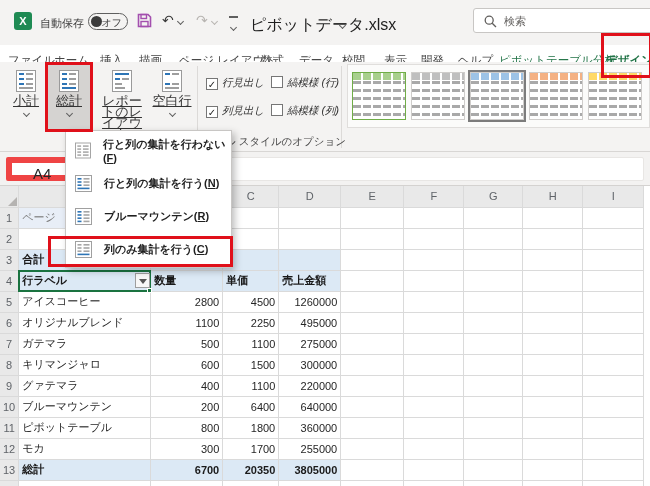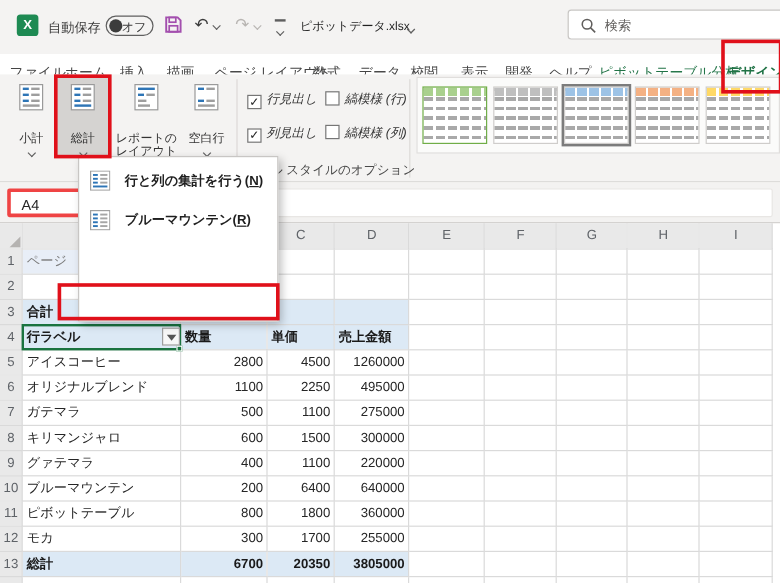--- a/index.html
+++ b/index.html
@@ -18,61 +18,61 @@
   .toggle .knob { position:absolute; left:2px; top:2px; width:11px; height:11px; border-radius:50%; background:#3c3c3c; }
   .toggle .state { position:absolute; right:5px; top:2px; font-size:10px; color:#3b3b3b; }
   .saveicon { position:absolute; left:137px; top:13px; }
   .undo { position:absolute; left:162px; top:12px; font-size:14px; color:#3b3b3b; }
   .redo { position:absolute; left:196px; top:12px; font-size:14px; color:#b8b5b2; }
   .chev { display:inline-block; width:5px; height:5px; border-right:1px solid #5f5f5f;
           border-bottom:1px solid #5f5f5f; transform:rotate(45deg); vertical-align:middle; }
   .chev.gray { border-color:#b8b5b2; }
   .qat-overflow { position:absolute; left:229px; top:16px; width:9px; }
   .qat-overflow .bar { height:1.5px; background:#5f5f5f; margin-bottom:3px; }
-  .filename { position:absolute; left:250px; top:15px; font-size:10px; color:#1f1f1f; }
+  .filename { position:absolute; left:250px; top:15px; font-size:16px; color:#1f1f1f; }
   .fname-chev { position:absolute; left:340px; top:18px; }
   .searchbox { position:absolute; left:425px; top:8px; width:221px; height:25px; background:#fff;
                border:1px solid #c8c6c4; border-radius:3px;margin-left:48px; }
   .searchbox .ph { position:absolute; left:30px; top:5px; color:#605e5c; font-size:11px; }
 
   
   .tabs { position:absolute; left:0; top:50px; width:650px; height:24px; }
   .tab { position:absolute; top:3px; font-size:11.5px; color:#444; white-space:nowrap; }
   .tab.ctx { color:#217346; }
   .tab.active { color:#217346; font-weight:bold; }
   .design-underline { position:absolute; left:606px; top:70px; width:42px; height:2px; background:#217346; }
 
   
   .ribbon { position:absolute; left:0; top:62px; width:650px; height:90px; background:#f4f3f2; }
   .rb-border { position:absolute; left:0; top:151px; width:650px; height:1px; background:#d8d6d4; }
   .rbtn { position:absolute; top:2px; width:44px; height:66px; text-align:center; border-radius:3px; }
   .rbtn.pressed { background:#d5d3d1; }
-  .rbtn .lbl { font-size:10px; color:#333; line-height:11px; margin-top:14px; }
+  .rbtn .lbl { font-size:13px; color:#333; line-height:11px; margin-top:0;text-decoration:underline; }
   .rbtn svg { margin-top:5px; }
   .vsep { position:absolute; top:4px; width:1px; height:82px; background:#dcdad8; }
   .cb-row { position:absolute; height:14px; font-size:10.5px; color:#333; white-space:nowrap;font-style:italic; }
   .cb { display:inline-block; width:12px; height:12px; border:1px solid #767676; background:#fff;
         vertical-align:-2px; margin-right:4px; text-align:center; line-height:11px; font-size:10px; color:#1f1f1f; }
   .grouplabel { position:absolute; top:73px; font-size:10.5px; color:#494949; white-space:nowrap; text-align:center; }
 
   
   .gallery { position:absolute; left:347px; top:2px; width:303px; height:64px; background:#fbfbfa; border:1px solid #e0dedc; }
   .thumb { position:absolute; top:7px; width:54px; height:48px; border:1px solid #cfcdcb;
            background:
              repeating-linear-gradient(to right, rgba(255,255,255,0) 0 8px, #fff 8px 10px),
              linear-gradient(var(--acc) 0 7px, rgba(255,255,255,0) 7px),
              repeating-linear-gradient(to bottom, #a9a9a9 0 3px, rgba(255,255,255,0) 3px 8px),
              #fff; }
   .thumb.sel { outline:2px solid #7c7c7c; }
   .thumb.greenb { border:1.5px solid #70ad47; }
 
   
   .fbar { position:absolute; left:0; top:152px; width:650px; height:34px; background:#f3f2f1; border-bottom:1px solid #d4d2d0; }
-  .namebox { position:absolute; left:6px; top:5px; width:72px; height:24px; background:#fff; border:3px solid #ef4444;
-             border-radius:2px; font-size:12px; color:#262626; line-height:22px; padding-left:9px; }
+  .namebox { position:absolute; left:6px; top:5px; width:72px; height:24px; background:#fff; border:6px solid #ef4444;
+             border-radius:2px; font-size:15px; color:#262626; line-height:22px; padding-left:21px; }
   .fxbox { position:absolute; left:84px; top:5px; width:560px; height:24px; background:#fff; border:1px solid #e8e6e4; border-radius:2px; }
 
   
   table.sheet { position:absolute; left:0; top:186px; border-collapse:collapse; table-layout:fixed; }
   table.sheet td { height:21px; border-right:1px solid #dadada; border-bottom:1px solid #dadada;
                    font-size:11px; padding:0 3px; overflow:hidden; white-space:nowrap; }
   td.hd { background:#e9e9e9; border-right:1px solid #cfcfcf; border-bottom:1px solid #c6c6c6;
           color:#5f6368; text-align:center; font-size:10.5px; }
   td.rn { background:#e9e9e9; border-right:1px solid #c6c6c6; border-bottom:1px solid #cfcfcf;
           color:#5f6368; text-align:center; font-size:10px; }
@@ -467,20 +467,36 @@
   <div class="sel-border"></div>
   <div class="fill-handle"></div>
   <div class="filterbtn">
     <span class="tri"></span>
   </div>
 
   <div class="menu">
     <div class="mi">
       <svg width="17" height="17" viewBox="0 0 17 17">
         <rect x="0.5" y="0.5" width="16" height="16" fill="#fff" stroke="#a0a0a0"></rect>
+        <g fill="#a6a6a6">
+            <rect x="2.5" y="3" width="4" height="1.6"></rect>
+            <rect x="8.5" y="3" width="6" height="1.6"></rect>
+        <rect x="2.5" y="6.2" width="4" height="1.6"></rect>
+            <rect x="8.5" y="6.2" width="6" height="1.6"></rect>
+        <rect x="2.5" y="9.4" width="4" height="1.6"></rect>
+            <rect x="8.5" y="9.4" width="6" height="1.6"></rect>
+        <rect x="2.5" y="12.6" width="4" height="1.6"></rect>
+            <rect x="8.5" y="12.6" width="6" height="1.6"></rect>
+          </g>
+      </svg>
+      <span class="txt"><span>行と列の集計を行わない(</span><u>F</u><span>)</span></span>
+    </div>
+    <div class="mi">
+      <svg width="17" height="17" viewBox="0 0 17 17">
+        <rect x="0.5" y="0.5" width="16" height="16" fill="#fff" stroke="#a0a0a0"></rect>
         <g fill="#2e75b6">
             <rect x="2.5" y="3" width="4" height="1.6"></rect>
             <rect x="2.5" y="6.2" width="4" height="1.6"></rect>
         <rect x="2.5" y="9.4" width="4" height="1.6"></rect>
             <rect x="2.5" y="12.6" width="12" height="1.6"></rect>
           </g>
         <g fill="#a6a6a6">
             <rect x="8.5" y="3" width="6" height="1.6"></rect>
             <rect x="8.5" y="6.2" width="6" height="1.6"></rect>
             <rect x="8.5" y="9.4" width="6" height="1.6"></rect>
@@ -499,19 +515,36 @@
           </g>
         <g fill="#a6a6a6">
             <rect x="8.5" y="3" width="6" height="1.6"></rect>
             <rect x="8.5" y="6.2" width="6" height="1.6"></rect>
             <rect x="8.5" y="9.4" width="6" height="1.6"></rect>
             <rect x="8.5" y="12.6" width="6" height="1.6"></rect>
           </g>
       </svg>
       <span class="txt"><span>ブルーマウンテン(</span><u>R</u><span>)</span></span>
     </div>
+    <div class="mi">
+      <svg width="17" height="17" viewBox="0 0 17 17">
+        <rect x="0.5" y="0.5" width="16" height="16" fill="#fff" stroke="#a0a0a0"></rect>
+        <g fill="#a6a6a6">
+            <rect x="2.5" y="3" width="4" height="1.6"></rect>
+            <rect x="8.5" y="3" width="6" height="1.6"></rect>
+        <rect x="2.5" y="6.2" width="4" height="1.6"></rect>
+            <rect x="8.5" y="6.2" width="6" height="1.6"></rect>
+        <rect x="2.5" y="9.4" width="4" height="1.6"></rect>
+            <rect x="8.5" y="9.4" width="6" height="1.6"></rect>
+          </g>
+        <g fill="#2e75b6">
+            <rect x="2.5" y="12.6" width="12" height="1.6"></rect>
+          </g>
+      </svg>
+      <span class="txt"><span>列のみ集計を行う(</span><u>C</u><span>)</span></span>
+    </div>
   </div>
 
   <div class="redbox tab"></div>
   <div class="redbox btn"></div>
   <div class="redbox mitem"></div>
 
 </div>
 
 </body></html>

